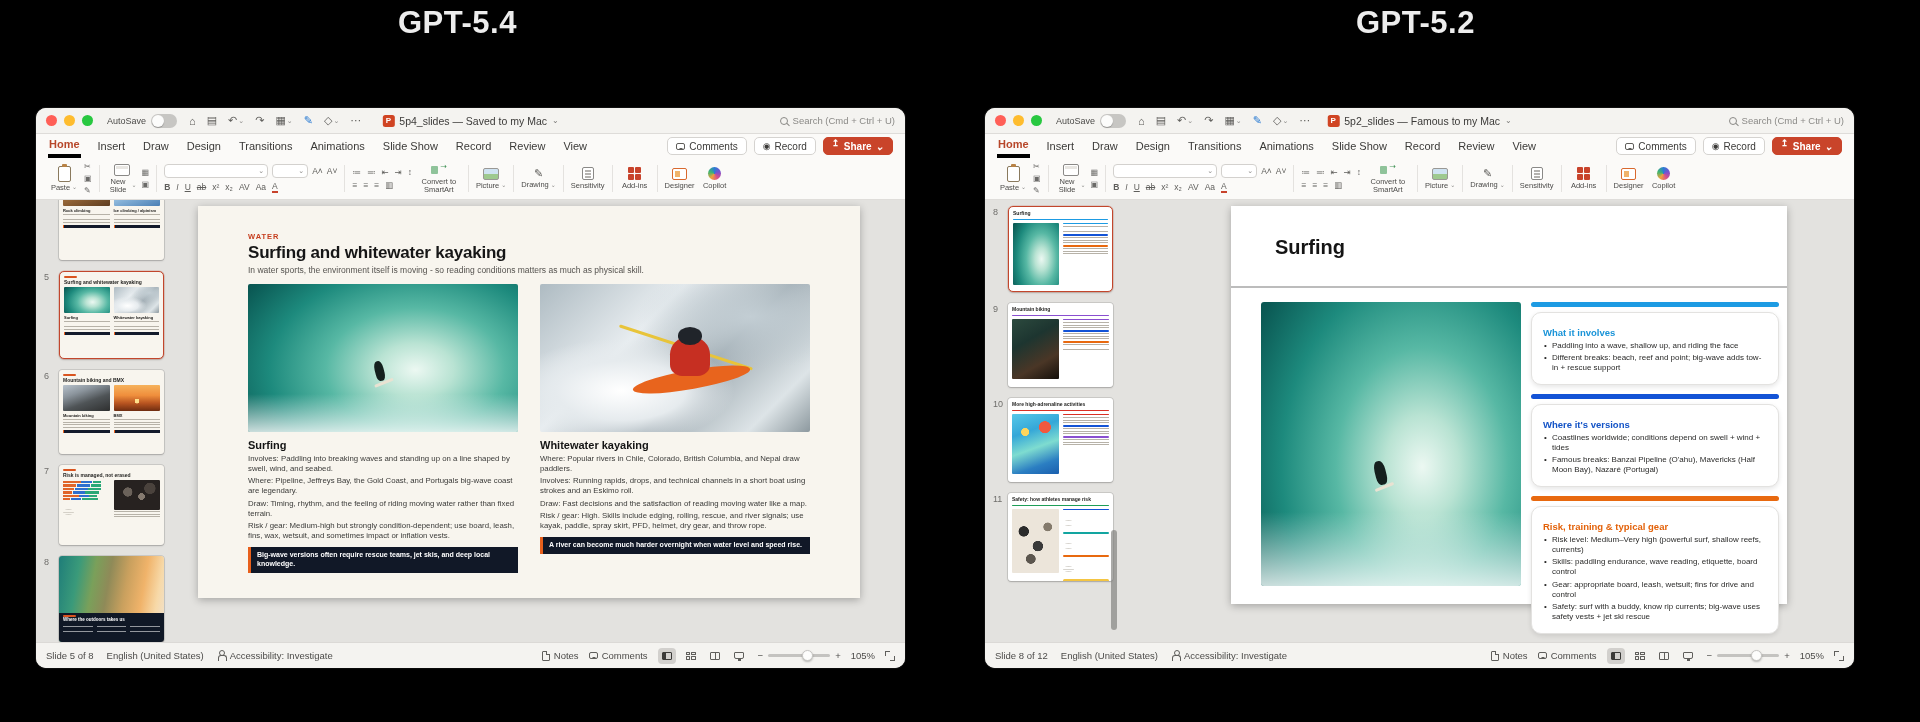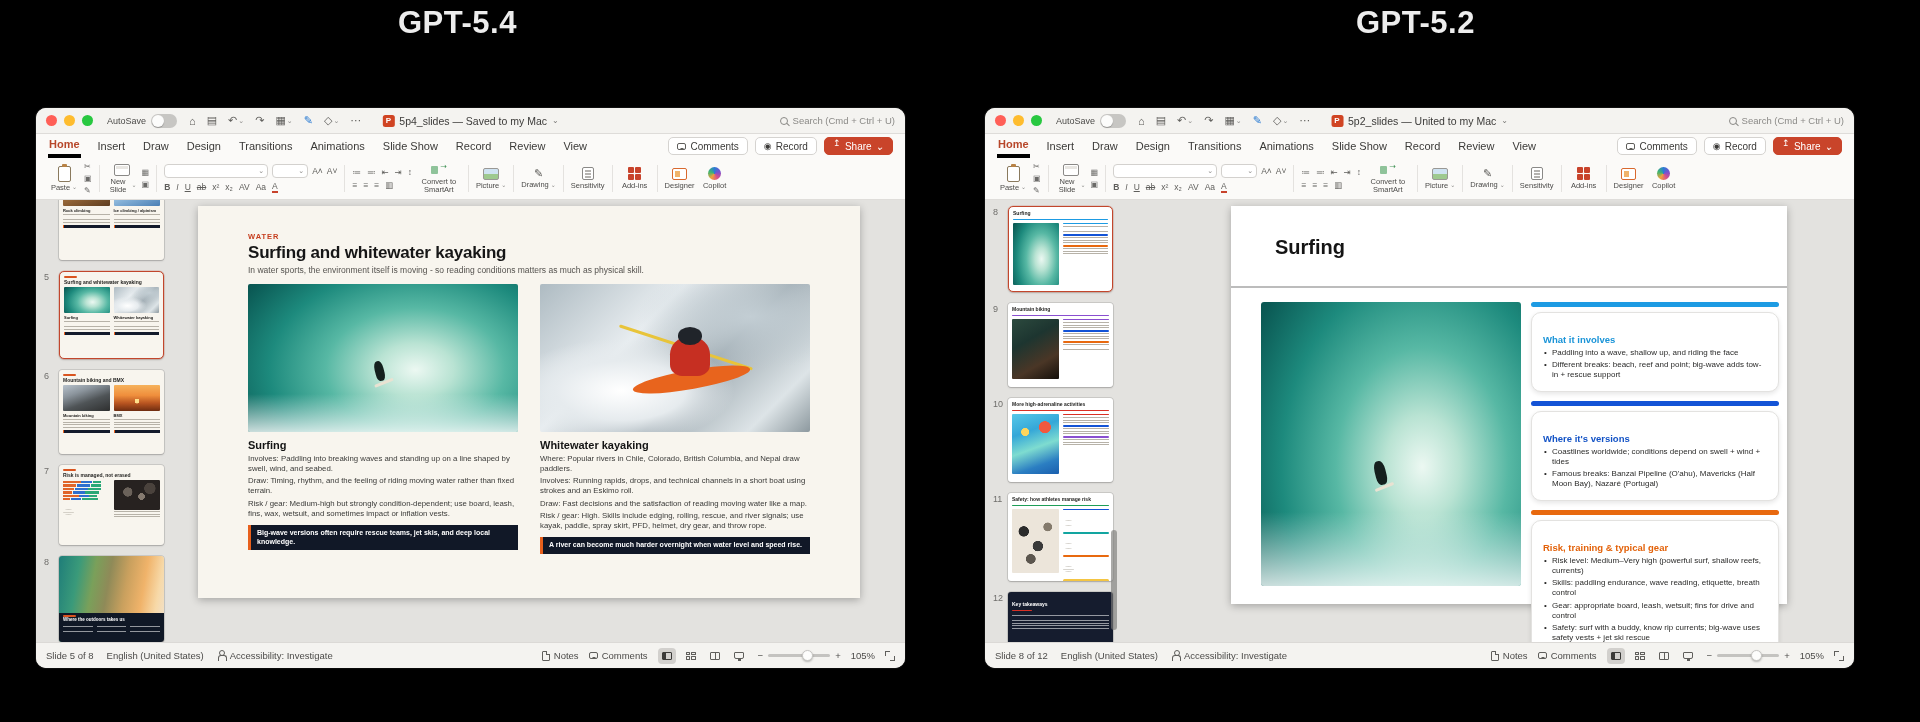--- a/index.html
+++ b/index.html
@@ -44,21 +44,21 @@
     bottom:-2px; right:-3px; transform:rotate(45deg); }
 
   .tabsrow { height:24px; background:#fbfaf8; display:flex; align-items:center;
     padding:0 12px; gap:16px; flex:0 0 auto; }
   .tab { font-size:11px; color:#3b3a38; padding:3px 1px 4px; white-space:nowrap; }
   .tab.active { color:#b7472a; font-weight:bold; border-bottom:4px solid #000000; }
   .tab-actions { margin-left:auto; display:flex; gap:7px; align-items:center; }
   .chipbtn { border:1px solid #d5d3d0; border-radius:5px; background:#fff; height:18px;
     padding:0 8px; font-size:10px; color:#3b3a38; display:flex; align-items:center; gap:4px; }
   .chipbtn .dot { font-size:9px; }
-  .sharebtn { background:#c9442a; border-color:#c9442a; color:#fff; font-weight:normal; }
+  .sharebtn { background:#c9442a; border-color:#c9442a; color:#fff; font-weight:bold; }
   .bubble { width:9px; height:7px; border:1.1px solid #5f5e5b; border-radius:2px; position:relative; }
   .bubble::after { content:""; position:absolute; left:2px; bottom:-3px; border:2px solid transparent;
     border-top-color:#5f5e5b; }
   .sharebtn .sharrow { width:8px; height:8px; position:relative; }
   .sharrow::before { content:"↥"; position:absolute; top:-4px; left:0; font-size:9px; color:#fff; }
 
   .toolbar { height:42px; background:#fbfaf8; border-bottom:1px solid #dfddda;
     display:flex; align-items:stretch; padding:2px 6px; flex:0 0 auto; }
   .tgroup { display:flex; align-items:center; gap:5px; padding:0 7px; }
   .vsep { width:1px; background:#e4e2df; margin:5px 0; }
@@ -197,21 +197,21 @@
 
   
   #rw-slide { left:112px; top:6px; width:556px; height:398px; background:#fff; padding:0; }
   .rw-title { position:absolute; left:44px; top:30px; font-size:20px; font-weight:bold; color:#141414; }
   .rw-rule { position:absolute; left:0; right:0; top:80px; height:1.5px; background:#bcbcbc; }
   .rw-photo { position:absolute; left:30px; top:96px; width:260px; height:284px;
     border-radius:3px; overflow:hidden; }
   .rw-cards { position:absolute; left:300px; top:96px; width:248px; }
   .cardbar { height:5px; border-radius:2.5px; }
   .card { background:#fff; border:1px solid #e3e2e0; border-radius:10px;
-    box-shadow:0 2px 5px rgba(0,0,0,.1); padding:21px 11px 8px; margin:5px 0 9px; }
+    box-shadow:0 2px 5px rgba(0,0,0,.1); padding:14px 11px 8px; margin:5px 0 9px; }
   .card-h { font-size:9.5px; font-weight:bold; margin-bottom:3px; }
   .bullet { font-size:8px; line-height:1.28; color:#2b2b2a; padding-left:9px; position:relative; margin-bottom:2px; }
   .bullet::before { content:"•"; position:absolute; left:1px; top:0; }
   .c-blue1 .cardbar{background:#1d9be3;} .c-blue1 .card-h{color:#1a94d8;}
   .c-blue2 .cardbar{background:#1353d6;} .c-blue2 .card-h{color:#1353c6;}
   .c-orange .cardbar{background:#e8690f;} .c-orange .card-h{color:#e3620a;}
   .mbar-blue1{background:#1d9be3;} .mbar-blue2{background:#1353d6;} .mbar-orange{background:#e8690f;}
   .mbar-purple{background:#8a4fd0;} .mbar-red{background:#d93025;} .mbar-green{background:#1e9e57;}
   .mbar-teal{background:#12a5a0;}
 
@@ -597,20 +597,21 @@
         <div class="slide-title">Surfing and whitewater kayaking</div>
         <div class="slide-sub">In water sports, the environment itself is moving - so reading conditions matters as much as physical skill.</div>
         <div class="cols">
           <div class="col">
             <div class="photo photo-surf">
               <div class="surfer"></div>
               <div class="foam"></div>
             </div>
             <div class="col-h">Surfing</div>
             <div class="col-p">Involves: Paddling into breaking waves and standing up on a line shaped by swell, wind, and seabed.</div>
+            <div class="col-p">Where: Pipeline, Jeffreys Bay, the Gold Coast, and Portugals big-wave coast are legendary.</div>
             <div class="col-p">Draw: Timing, rhythm, and the feeling of riding moving water rather than fixed terrain.</div>
             <div class="col-p">Risk / gear: Medium-high but strongly condition-dependent; use board, leash, fins, wax, wetsuit, and sometimes impact or inflation vests.</div>
             <div class="callout">Big-wave versions often require rescue teams, jet skis, and deep local knowledge.</div>
           </div>
           <div class="col">
             <div class="photo photo-kayak">
               <div class="kayak-paddle"></div>
               <div class="kayak-boat"></div>
               <div class="kayak-body"></div>
               <div class="kayak-helmet"></div>
@@ -702,21 +703,21 @@
         </span>
       <span class="tbi draw">✎</span>
       <span class="tbi">
           <span>◇</span>
           <i class="chev">⌄</i>
         </span>
       <span class="tbi">⋯</span>
     </div>
     <div class="tb-title">
       <span class="ppt-icon">P</span>
-      <span>5p2_slides — United to my Mac</span>
+      <span>5p2_slides — Famous to my Mac</span>
       <span class="chev">⌄</span>
     </div>
     <div class="searchbox">
       <span class="mag"></span>
       <span>Search (Cmd + Ctrl + U)</span>
     </div>
   </div>
 
   <div class="tabsrow">
     <span class="tab active">Home</span>
@@ -969,28 +970,20 @@
             <div class="tcol">
               <div class="tmini"><div class="mbar mbar-blue2"></div><div class="tbars short light"></div></div>
               <div class="tmini"><div class="mbar mbar-teal"></div><div class="tbars short light"></div></div>
               <div class="tmini"><div class="mbar mbar-orange"></div><div class="tbars short light"></div></div>
               <div class="yellowbar"></div>
             </div>
           </div>
         </div>
       </div>
 
-      <div class="thumbrow">
-        <div class="tnum">12</div>
-        <div class="tframe dark" style="height:56px">
-          <div class="t-title" style="margin-top:6px">Key takeaways</div>
-          <div class="t-underline mbar-red" style="width:20px"></div>
-          <div class="wbars" style="height:14px;margin-top:4px"></div>
-        </div>
-      </div>
       <div class="scrollthumb"></div>
     </div>
 
     <div class="mainarea">
       <div class="slide" id="rw-slide">
         <div class="rw-title">Surfing</div>
         <div class="rw-rule"></div>
         <div class="rw-photo photo-surf">
           <div class="surfer" style="left:44%;top:56%;width:11px;height:24px"></div>
           <div class="foam"></div>
@@ -1010,21 +1003,21 @@
               <div class="card-h">Where it's versions</div>
               <div class="bullet">Coastlines worldwide; conditions depend on swell + wind + tides</div>
               <div class="bullet">Famous breaks: Banzai Pipeline (O'ahu), Mavericks (Half Moon Bay), Nazaré (Portugal)</div>
             </div>
           </div>
           <div class="c-orange">
             <div class="cardbar"></div>
             <div class="card">
               <div class="card-h">Risk, training &amp; typical gear</div>
               <div class="bullet">Risk level: Medium–Very high (powerful surf, shallow reefs, currents)</div>
-              <div class="bullet">Skills: paddling endurance, wave reading, etiquette, breath control</div>
+              <div class="bullet">Skills: paddling endurance, wave reading, etiquette, board control</div>
               <div class="bullet">Gear: appropriate board, leash, wetsuit; fins for drive and control</div>
               <div class="bullet">Safety: surf with a buddy, know rip currents; big-wave uses safety vests + jet ski rescue</div>
             </div>
           </div>
         </div>
       </div>
     </div>
   </div>
 
   <div class="statusbar">

